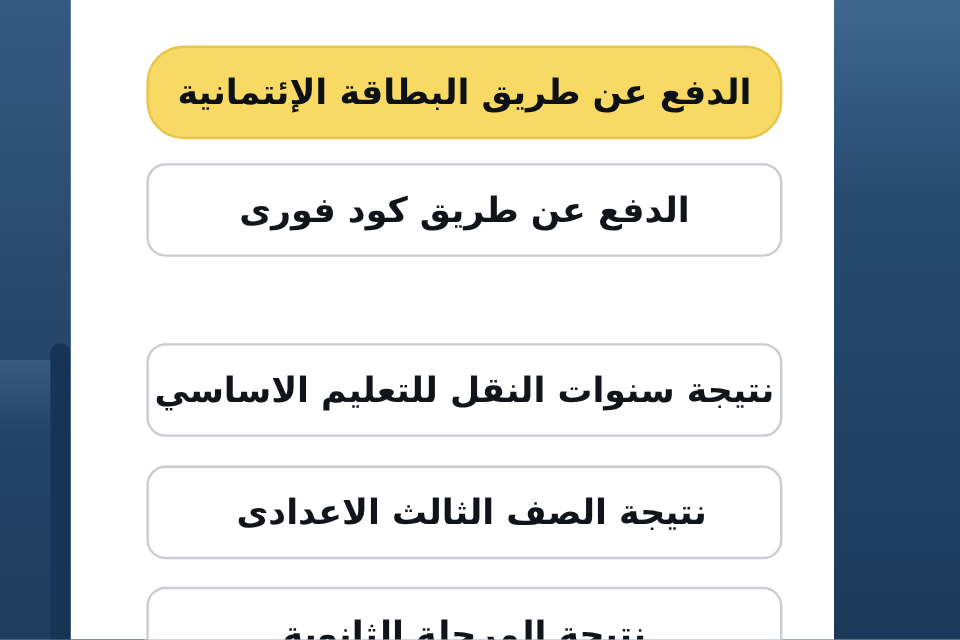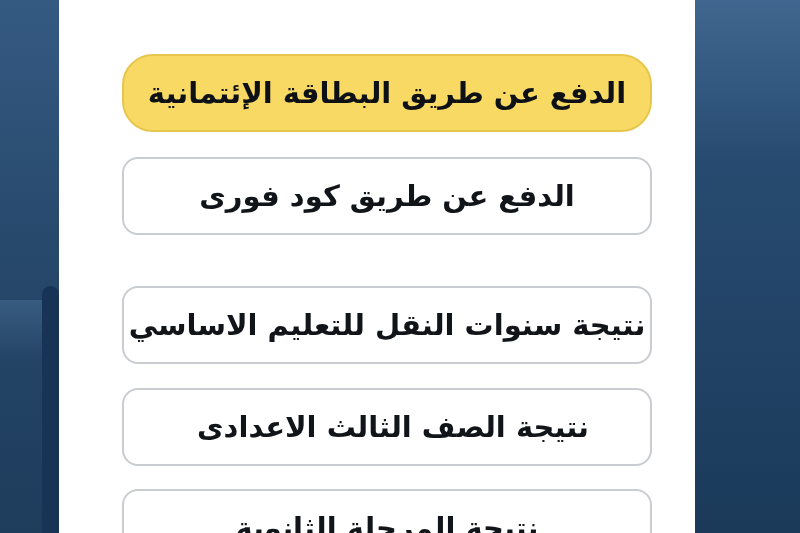--- a/index.html
+++ b/index.html
@@ -104,22 +104,22 @@
     white-space: nowrap;
     overflow: hidden;
   }
 
   .btn.highlight {
     background: #f8d964;
     border-color: #e7c64e;
     color: #0d1116;
   }
 
-  .btn-1 { top: 54px; border-radius: 31px; }
-  .btn-2 { top: 157px; }
+  .btn-1 { top: 38px; border-radius: 31px; }
+  .btn-2 { top: 136px; }
   .btn-3 { top: 286px; text-align: center; }
   .btn-4 { top: 388px; padding-left: 12px; }
   .btn-5 { top: 489px; }
 
   .btn-5 { height: 78px; }
 </style>
 </head>
 <body>
 
 <div class="screen">

